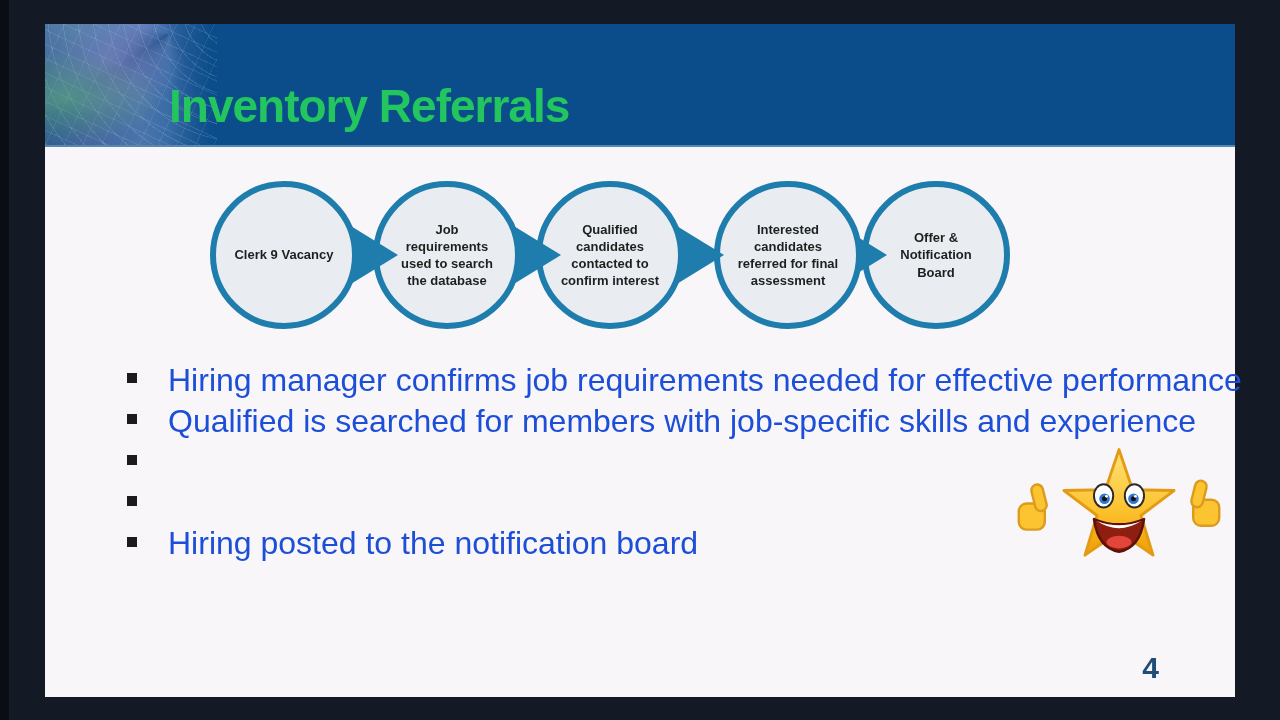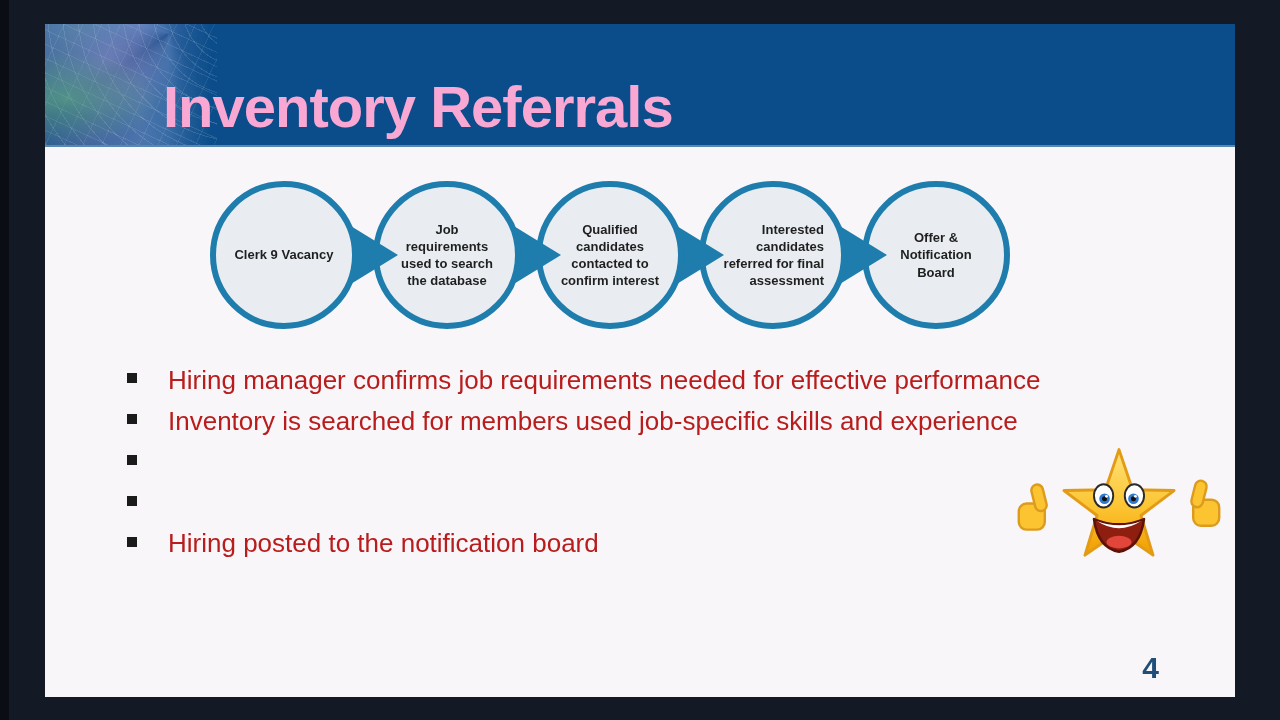--- a/index.html
+++ b/index.html
@@ -34,55 +34,55 @@
   .header-art::after{
     content:"";position:absolute;inset:0;
     background:
       radial-gradient(ellipse at 12% 62%, rgba(110,190,130,.55), rgba(110,190,130,0) 45%),
       radial-gradient(ellipse at 38% 28%, rgba(170,160,215,.45), rgba(170,160,215,0) 50%),
       repeating-linear-gradient(25deg, rgba(255,255,255,.10) 0 1px, transparent 1px 13px),
       repeating-linear-gradient(115deg, rgba(255,255,255,.08) 0 1px, transparent 1px 17px),
       repeating-radial-gradient(circle at 115% -15%, rgba(255,255,255,.12) 0 1px, rgba(255,255,255,0) 1px 15px);
   }
   .slide-title{
-    position:absolute;left:118px;top:50px;margin:0;
-    font-size:58px;font-weight:700;line-height:1.15;letter-spacing:-1px;
-    color:#f9a8d4;white-space:nowrap;
+    position:absolute;left:118px;top:50px;margin:6px;
+    font-size:46px;font-weight:700;line-height:1.15;letter-spacing:-1px;
+    color:#22c55e;white-space:nowrap;
   }
   
   .diagram{position:absolute;left:165px;top:157px;width:800px;height:148px;}
   .step-circle{
     position:absolute;top:0;width:148px;height:148px;border-radius:50%;
     background:#e9edf1;border:6px solid #1e7dac;
     display:flex;align-items:center;justify-content:center;text-align:center;
   }
   .step-circle p{
     margin:0;width:102px;font-size:13px;font-weight:700;line-height:1.32;color:#1f1f1f;
   }
   .c1{left:0;   z-index:20;}
   .c2{left:163px;z-index:18;}
   .c3{left:326px;z-index:16;}
-  .c4{left:489px;z-index:14;text-align:right;}
+  .c4{left:504px;z-index:14;}
   .c5{left:652px;z-index:12;}
   .flow-arrow{
     position:absolute;top:31px;width:0;height:0;
     border-top:43px solid transparent;border-bottom:43px solid transparent;
     border-left:70px solid #1e7dac;
   }
   .a1{left:118px;z-index:19;}
   .a2{left:281px;z-index:17;}
   .a3{left:444px;z-index:15;}
   .a4{left:607px;z-index:13;}
   
   .bullets{
     position:absolute;left:82px;top:336px;margin:0;padding:0;list-style:none;width:1000px;
   }
   .bullets li{
     display:flex;align-items:center;height:40.8px;
-    font-size:26px;color:#b91c1c;white-space:nowrap;
+    font-size:32px;color:#1d4ed8;white-space:nowrap;
   }
   .sq{
     flex:0 0 auto;width:10px;height:10px;background:#1b1b1b;margin-right:31px;margin-top:-4px;
   }
   
   .star-art{position:absolute;left:968px;top:414px;width:212px;height:135px;}
   
   .page-number{
     position:absolute;right:76px;bottom:12px;
     font-size:30px;font-weight:700;color:#1f4e79;
@@ -122,21 +122,21 @@
       </div>
     </div>
 
     <ul class="bullets">
       <li>
         <span class="sq"></span>
         <span>Hiring manager confirms job requirements needed for effective performance</span>
       </li>
       <li>
         <span class="sq"></span>
-        <span>Inventory is searched for members used job-specific skills and experience</span>
+        <span>Qualified is searched for members with job-specific skills and experience</span>
       </li>
       <li>
         <span class="sq"></span>
       </li>
       <li>
         <span class="sq"></span>
       </li>
       <li>
         <span class="sq"></span>
         <span>Hiring posted to the notification board</span>

